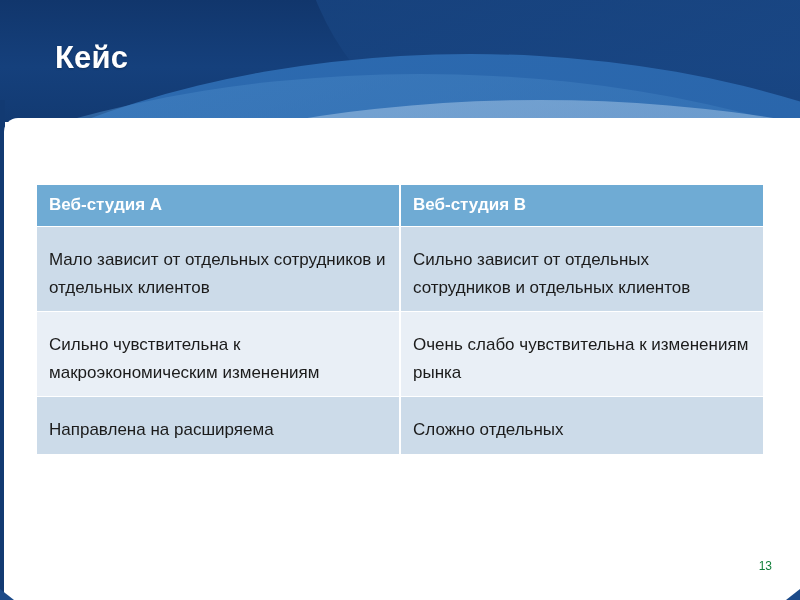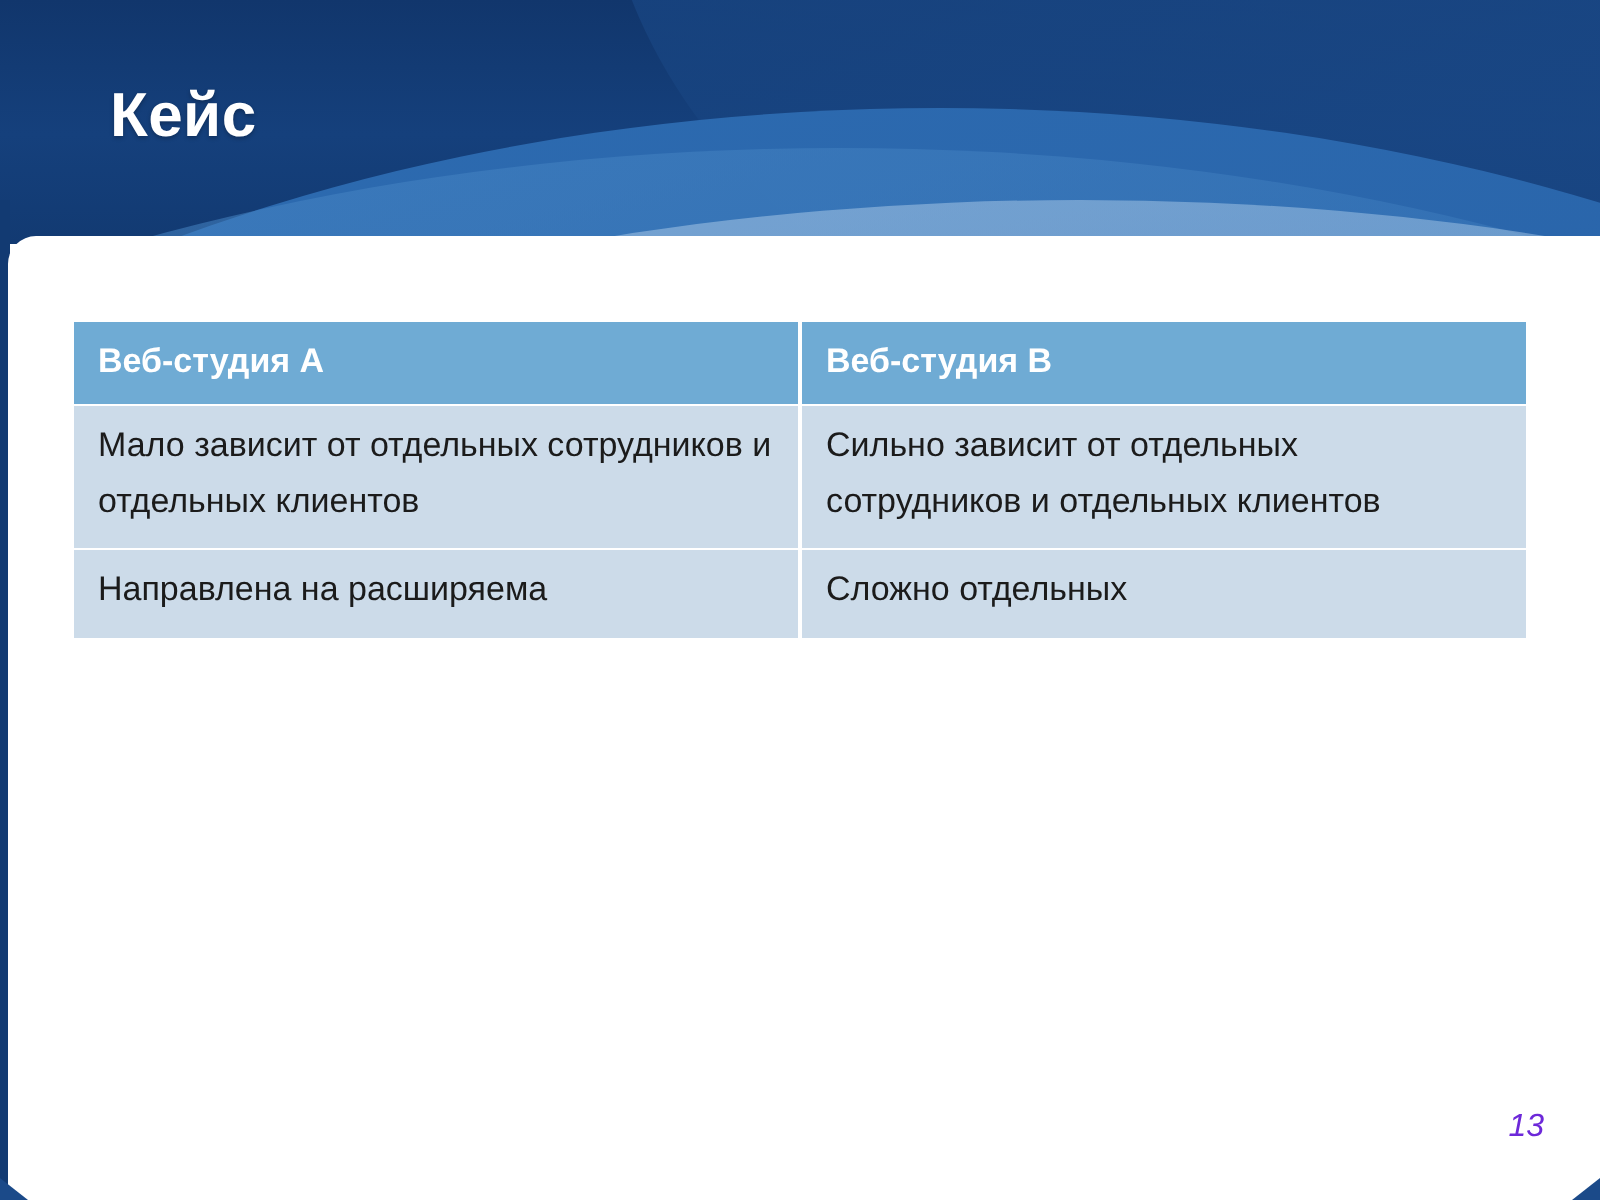--- a/index.html
+++ b/index.html
@@ -103,21 +103,21 @@
     top: 100px;
     width: 5px;
     height: 500px;
     background: #123a72;
   }
 
   
   .table-wrap {
     position: absolute;
     left: 35px;
-    top: 160px;
+    top: 184px;
     width: 730px;
   }
   table.compare {
     border-collapse: separate;
     border-spacing: 2px 1px;
     width: 730px;
     table-layout: fixed;
   }
   table.compare th {
     background: #6fabd4;
@@ -127,37 +127,36 @@
     text-align: left;
     padding: 10px 12px 11px 12px;
     vertical-align: middle;
     width: 50%;
   }
   table.compare td {
     font-size: 17px;
     color: #1b1b1b;
     font-weight: normal;
     text-align: left;
-    padding: 6px 12px 10px 12px;
+    padding: 19px 12px 10px 12px;
     vertical-align: top;
     line-height: 1.62;
     width: 50%;
     margin-left: 44px;
   }
   tr.row-shade td { background: #ccdbe9; }
   tr.row-plain td { background: #e9eff6; }
 
   
   .page-number {
     position: absolute;
     right: 28px;
     bottom: 27px;
-    font-size: 16px;
-    color: #6d28d9;
-    font-style: italic;
+    font-size: 12px;
+    color: #15803d;
   }
   .corner-br {
     position: absolute;
     right: 0;
     bottom: 0;
     width: 0;
     height: 0;
     border-left: 14px solid transparent;
     border-bottom: 11px solid #1b4a89;
   }
@@ -194,20 +193,24 @@
         <tr>
           <th>Веб-студия А</th>
           <th>Веб-студия В</th>
         </tr>
       </thead>
       <tbody>
         <tr class="row-shade">
           <td>Мало зависит от отдельных сотрудников и отдельных клиентов</td>
           <td>Сильно зависит от отдельных сотрудников и отдельных клиентов</td>
         </tr>
+        <tr class="row-plain">
+          <td>Сильно чувствительна к макроэкономическим изменениям</td>
+          <td>Очень слабо чувствительна к изменениям рынка</td>
+        </tr>
         <tr class="row-shade">
           <td>Направлена на расширяема</td>
           <td>Сложно отдельных</td>
         </tr>
       </tbody>
     </table>
   </div>
 
   <div class="page-number">13</div>
   <div class="corner-bl"></div>

